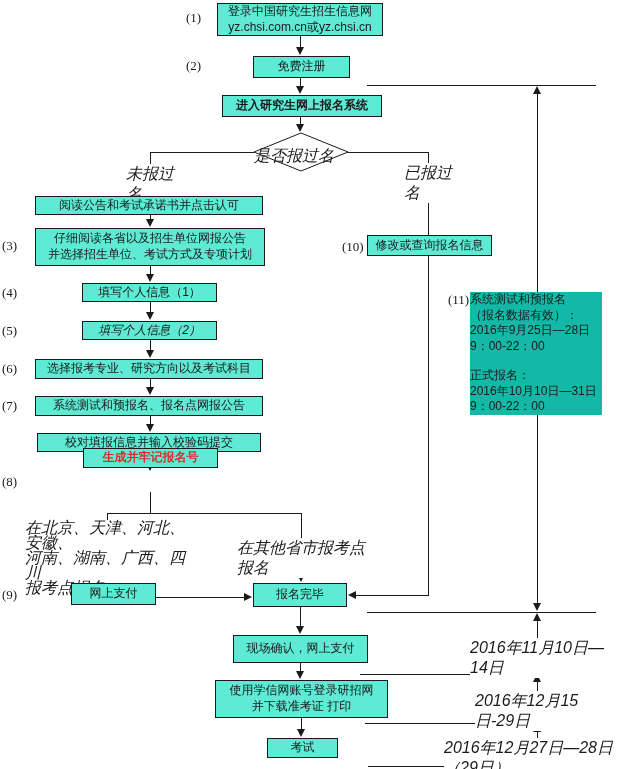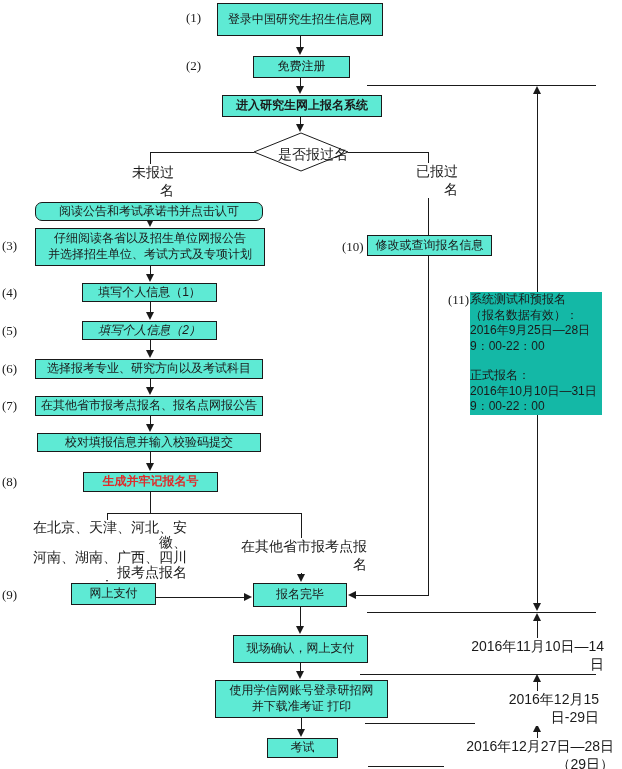--- a/index.html
+++ b/index.html
@@ -26,25 +26,26 @@
     flex-direction: column;
     align-items: center;
     justify-content: center;
     text-align: center;
     font-size: 12px;
     line-height: 1.3;
     z-index: 1;
   }
   .lbl {
     position: absolute;
-    font-size: 14px;
+    font-size: 16px;
     background: #ffffff;
-    text-align: right;
+    text-align: left;
     line-height: 1.25;
     z-index: 1;
+    font-style: italic;
   }
   .lbl.noBg { background: transparent; }
   .num {
     position: absolute;
     font-size: 13px;
     font-family: "Liberation Serif", serif;
     z-index: 1;
     background: transparent;
   }
   .note {
@@ -124,39 +125,40 @@
   <div class="num" style="left:2px;  top:323px;">(5)</div>
   <div class="num" style="left:2px;  top:361px;">(6)</div>
   <div class="num" style="left:2px;  top:398px;">(7)</div>
   <div class="num" style="left:2px;  top:474px;">(8)</div>
   <div class="num" style="left:2px;  top:587px;">(9)</div>
   <div class="num" style="left:342px; top:239px;">(10)</div>
   <div class="num" style="left:448px; top:292px;">(11)</div>
 
   <div class="box" style="left:217px; top:3px; width:166px; height:33px;">
     <span>登录中国研究生招生信息网</span>
+    <span>yz.chsi.com.cn或yz.chsi.cn</span>
   </div>
   <div class="box" style="left:253px; top:56px; width:97px; height:22px;">免费注册</div>
   <div class="box" style="left:222px; top:95px; width:160px; height:22px;font-weight:bold;">进入研究生网上报名系统</div>
 
   <div class="lbl noBg" style="left:254px; top:146px; width:94px;">是否报过名</div>
   <div class="lbl" style="left:126px; top:164px; width:48px;">未报过名</div>
   <div class="lbl" style="left:404px; top:163px; width:54px;">已报过名</div>
 
-  <div class="box" style="left:35px; top:202px; width:228px; height:19px;border-radius:7px;">阅读公告和考试承诺书并点击认可</div>
+  <div class="box" style="left:35px; top:196px; width:228px; height:19px;">阅读公告和考试承诺书并点击认可</div>
   <div class="box" style="left:35px; top:228px; width:230px; height:38px;">
     <span>仔细阅读各省以及招生单位网报公告</span>
     <span>并选择招生单位、考试方式及专项计划</span>
   </div>
   <div class="box" style="left:82px; top:283px; width:135px; height:19px;">填写个人信息（1）</div>
   <div class="box" style="left:82px; top:321px; width:135px; height:19px;font-style:italic;">填写个人信息（2）</div>
   <div class="box" style="left:35px; top:359px; width:228px; height:20px;">选择报考专业、研究方向以及考试科目</div>
-  <div class="box" style="left:35px; top:396px; width:228px; height:20px;">在其他省市报考点报名、报名点网报公告</div>
+  <div class="box" style="left:35px; top:396px; width:228px; height:20px;">系统测试和预报名、报名点网报公告</div>
   <div class="box" style="left:37px; top:433px; width:224px; height:19px;">校对填报信息并输入校验码提交</div>
-  <div class="box hl" style="left: 83px; top: 472px; width: 135px; height: 20px; color: rgb(224, 42, 42);">生成并牢记报名号</div>
+  <div class="box hl" style="left: 83px; top: 448px; width: 135px; height: 20px; color: rgb(224, 42, 42);">生成并牢记报名号</div>
 
   <div class="lbl" style="left:25px; top:520px; width:162px; line-height:15px;">
     <div>在北京、天津、河北、安徽、</div>
     <div>河南、湖南、广西、四川</div>
     <div>报考点报名</div>
   </div>
   <div class="lbl" style="left:237px; top:538px; width:130px;">在其他省市报考点报名</div>
 
   <div class="box" style="left:71px; top:583px; width:85px; height:22px;">网上支付</div>
   <div class="box" style="left:253px; top:583px; width:94px; height:24px;">报名完毕</div>

